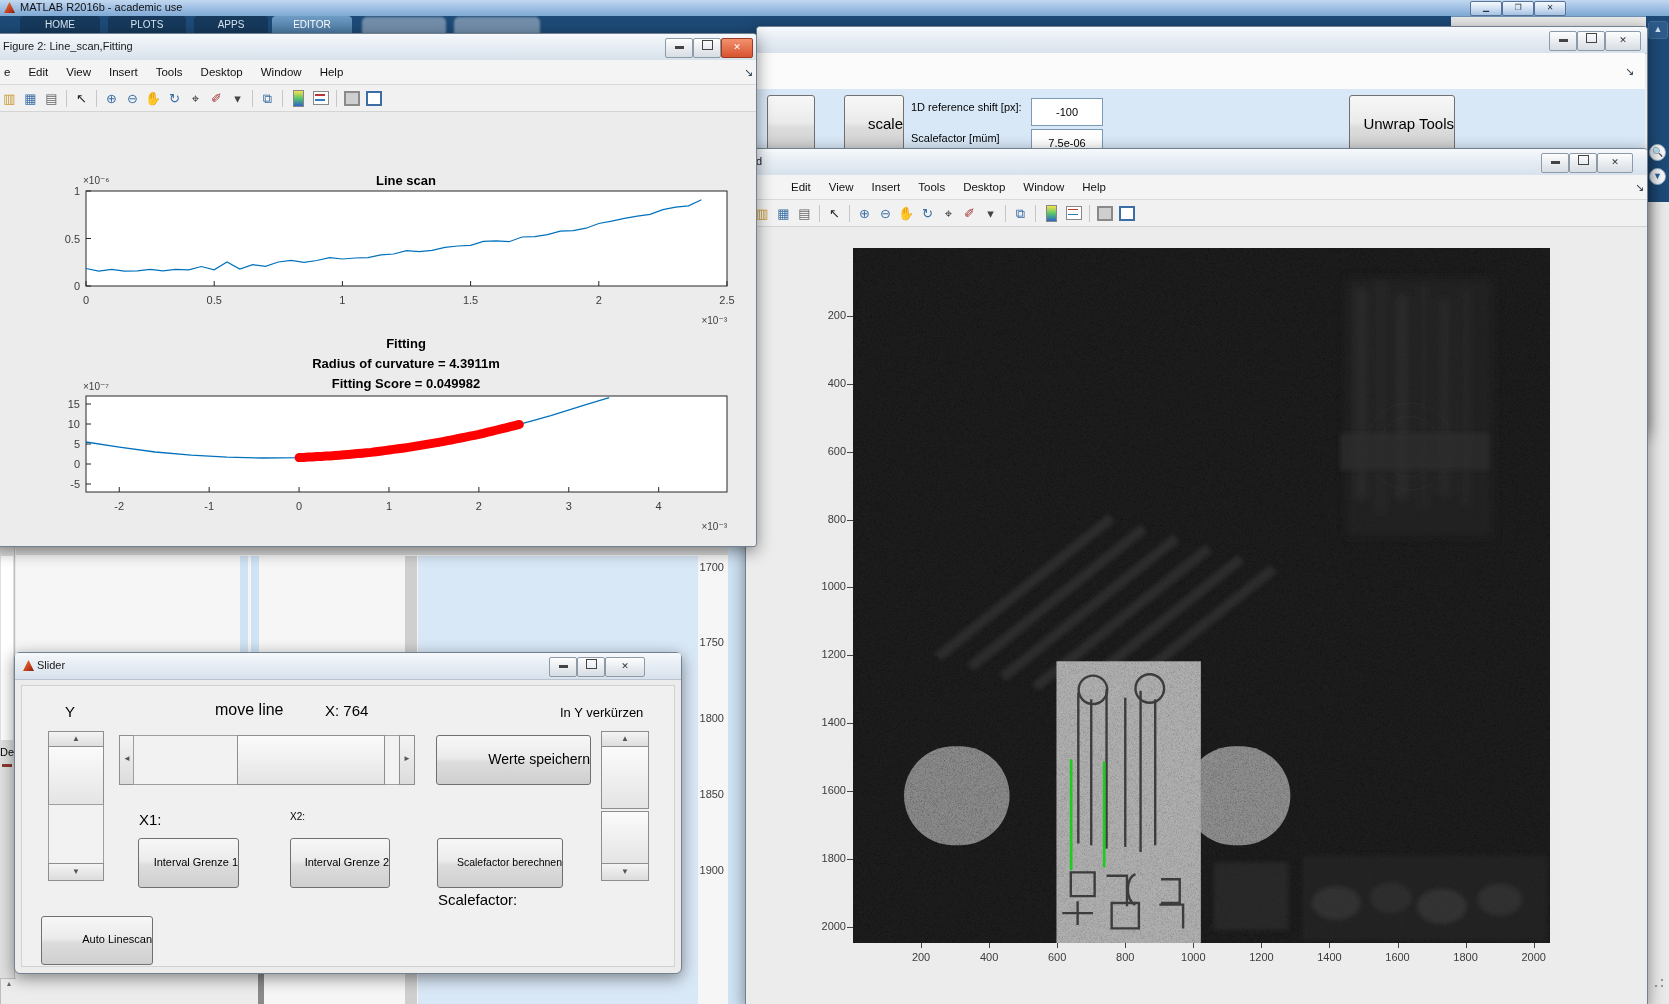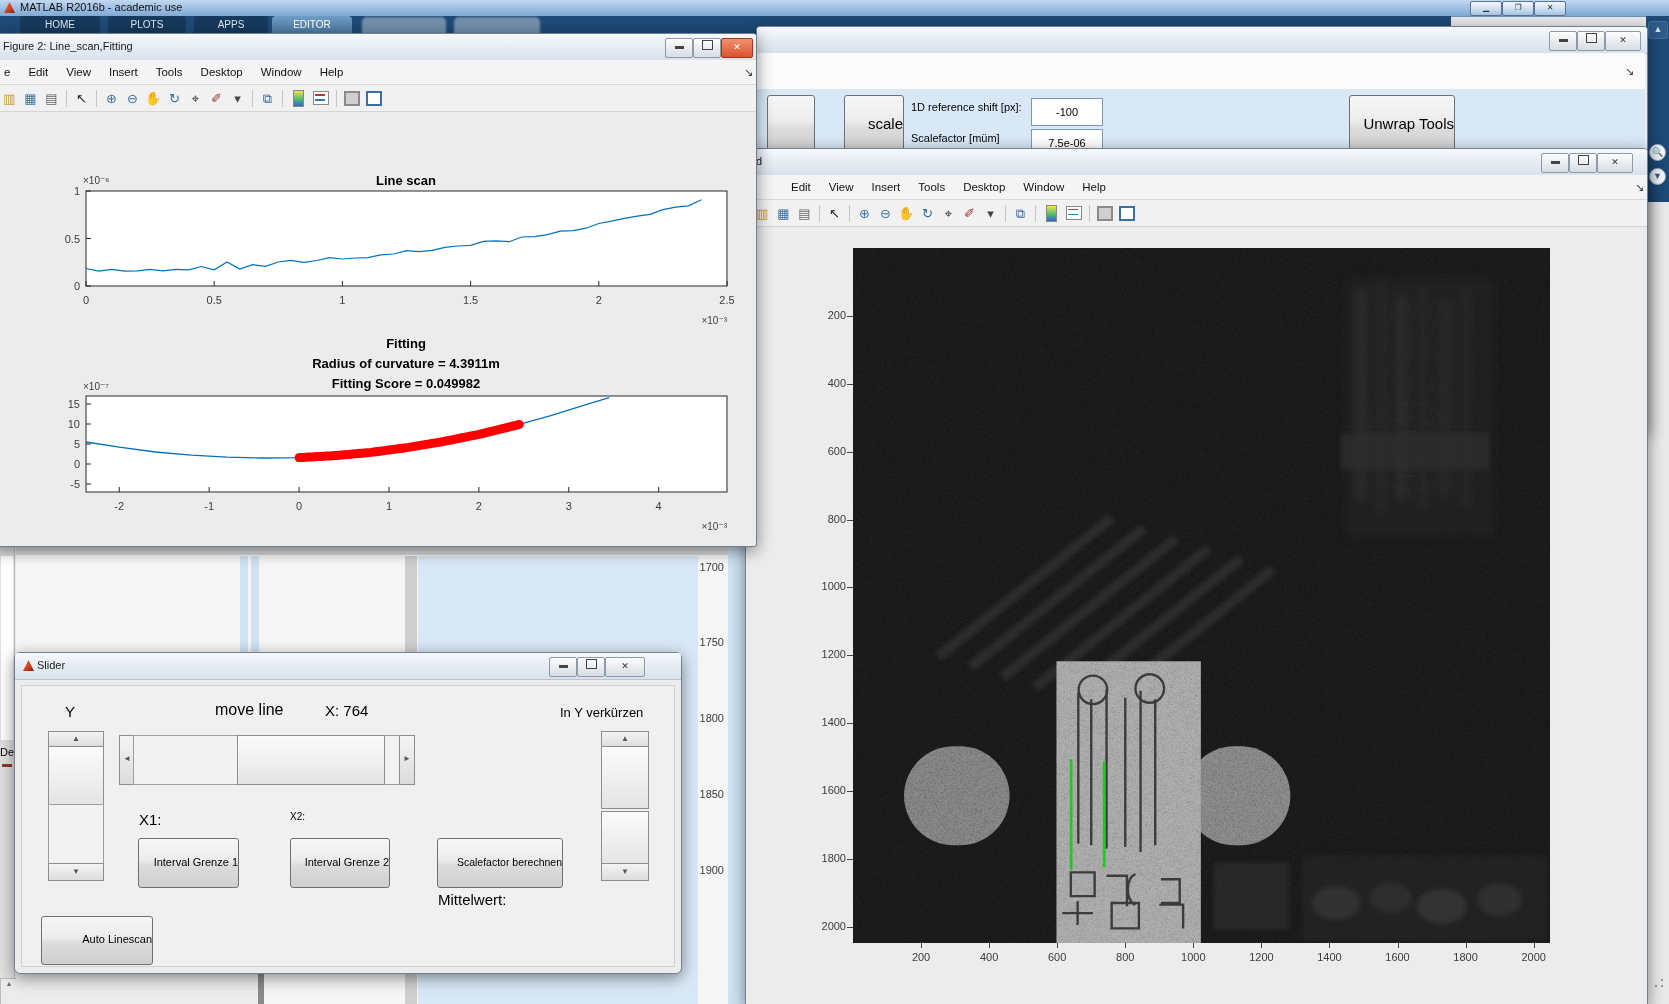--- a/index.html
+++ b/index.html
@@ -449,28 +449,29 @@
   <div class="sl-arrowbox" style="left:33px;top:210px;width:54px;height:16px;font-size:8px;line-height:15px;">▼</div>
 
   <div class="lbl" style="left:200px;top:48px;font-size:16px;">move line</div>
   <div class="lbl" style="left:310px;top:49px;font-size:15px;">X: 764</div>
 
   <div class="sl-arrowbox" style="left:104px;top:82px;width:14px;height:48px;font-size:8px;line-height:46px;">◄</div>
   <div class="sl-track" style="left:118px;top:82px;width:266px;height:48px;"></div>
   <div class="sl-thumb" style="left:222px;top:82px;width:146px;height:48px;"></div>
   <div class="sl-arrowbox" style="left:384px;top:82px;width:14px;height:48px;font-size:8px;line-height:46px;">►</div>
 
+  <div class="btn7" style="left:421px;top:82px;width:153px;height:48px;font-size:14px;line-height:46px;">Werte speichern</div>
 
   <div class="lbl" style="left:545px;top:52px;font-size:13px;">In Y verkürzen</div>
 
   <div class="sl-arrowbox" style="left:586px;top:78px;width:46px;height:15px;font-size:8px;line-height:14px;">▲</div>
   <div class="sl-thumb" style="left:586px;top:93px;width:46px;height:61px;"></div>
   <div class="sl-thumb" style="left:586px;top:158px;width:46px;height:52px;"></div>
   <div class="sl-arrowbox" style="left:586px;top:210px;width:46px;height:16px;font-size:8px;line-height:15px;">▼</div>
 
   <div class="lbl" style="left:124px;top:158px;font-size:15px;">X1:</div>
   <div class="lbl" style="left:275px;top:158px;font-size:10px;">X2:</div>
   <div class="btn7" style="left:123px;top:185px;width:99px;height:48px;font-size:11px;line-height:46px;">Interval Grenze 1</div>
   <div class="btn7" style="left:275px;top:185px;width:98px;height:48px;font-size:11px;line-height:46px;">Interval Grenze 2</div>
   <div class="btn7" style="left:422px;top:185px;width:124px;height:48px;font-size:10.5px;line-height:46px;">Scalefactor berechnen</div>
-  <div class="lbl" style="left:423px;top:238px;font-size:15px;">Mittelwert:</div>
+  <div class="lbl" style="left:423px;top:238px;font-size:15px;">Scalefactor:</div>
   <div class="btn7" style="left:26px;top:263px;width:110px;height:47px;font-size:11px;line-height:45px;">Auto Linescan</div>
 </div>
 
 </body></html>

